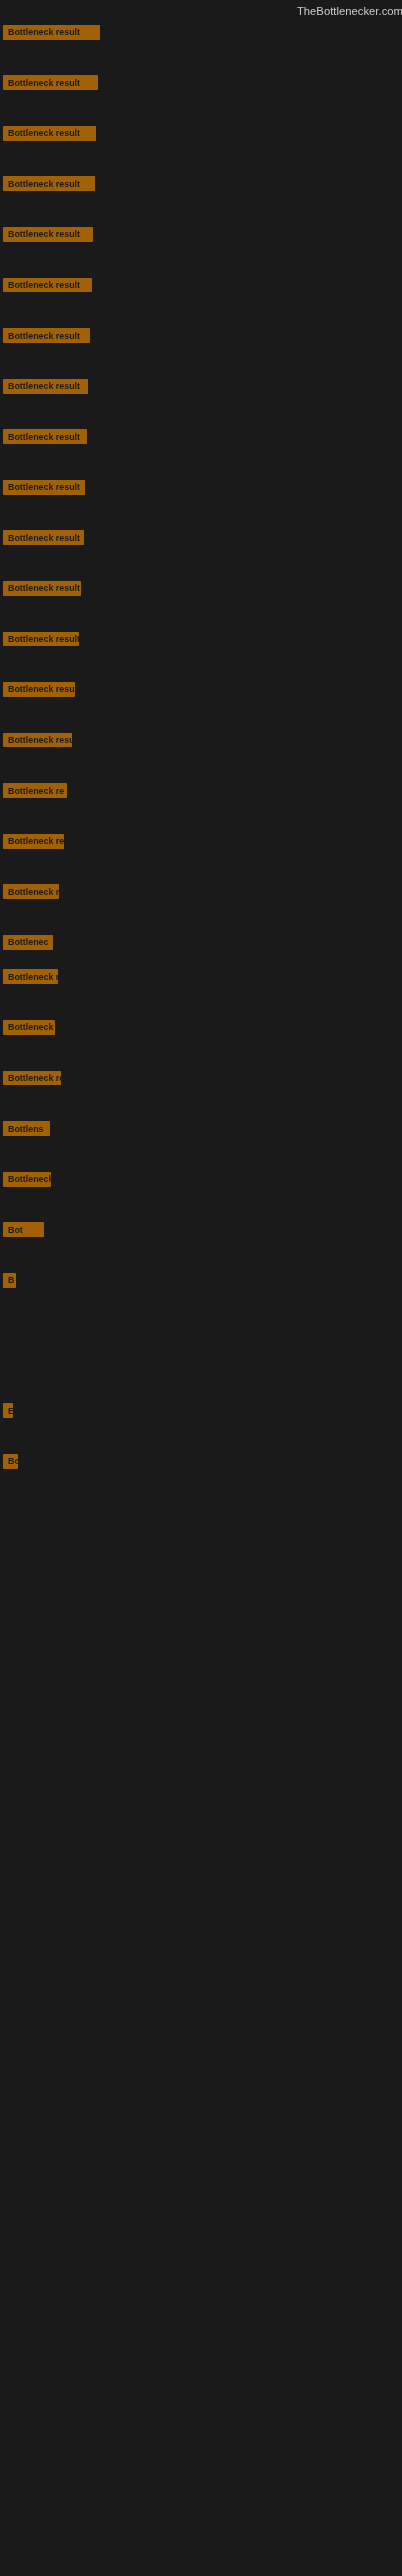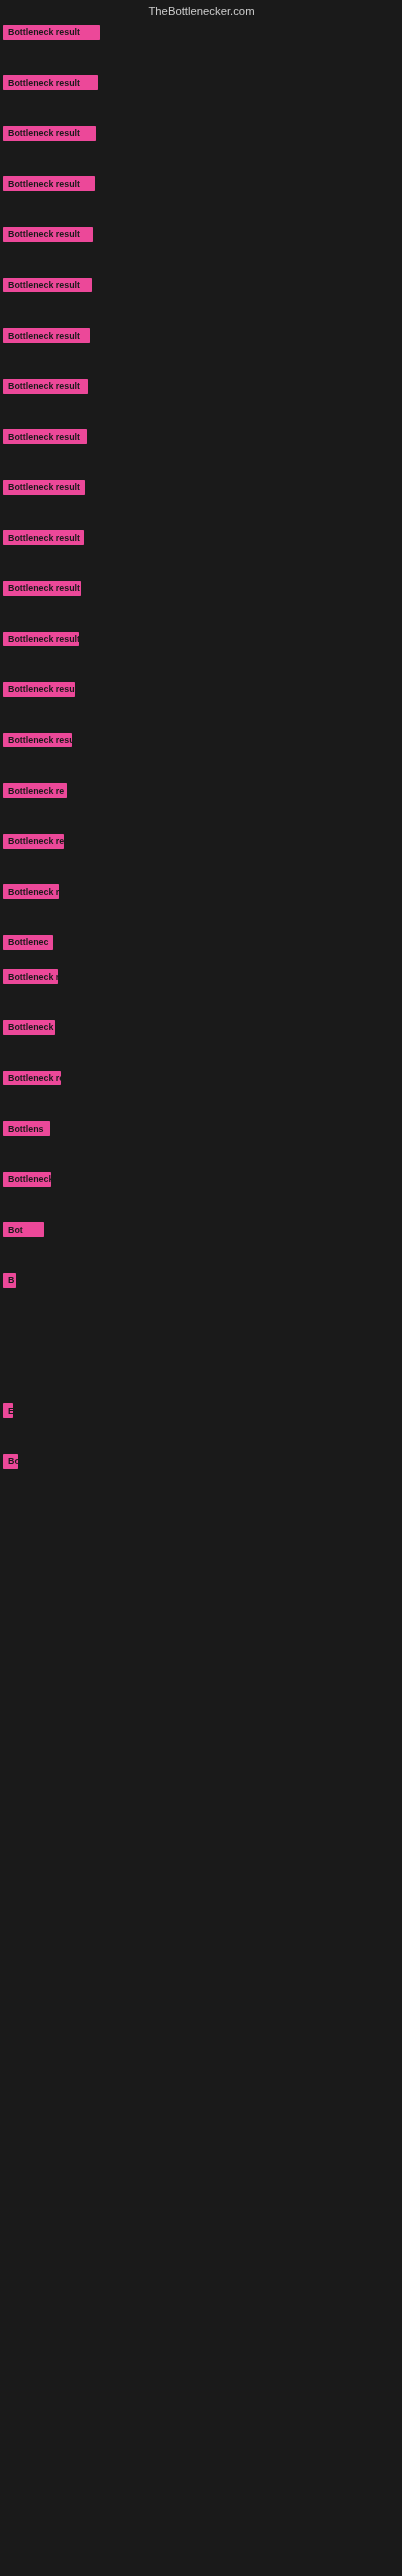--- a/index.html
+++ b/index.html
@@ -10,30 +10,30 @@
 
     body {
       width: 403px;
       min-height: 2576px;
       background-color: #1a1a1a;
       font-family: Arial, sans-serif;
       position: relative;
     }
 
     .site-title {
-      text-align: center;
+      text-align: right;
       color: #cccccc;
       font-size: 11.3px;
       padding: 4.8px 0;
       background-color: #1a1a1a;
     }
 
     .bottleneck-item {
       display: block;
-      background-color: #ec4899;
+      background-color: #a16207;
       color: #1a1a1a;
       font-size: 8.9px;
       font-weight: bold;
       padding: 2.4px 4.8px;
       margin: 0 3.2px 1.6px 3.2px;
       white-space: nowrap;
       overflow: hidden;
       border-radius: 0.8px;
     }
   </style>

